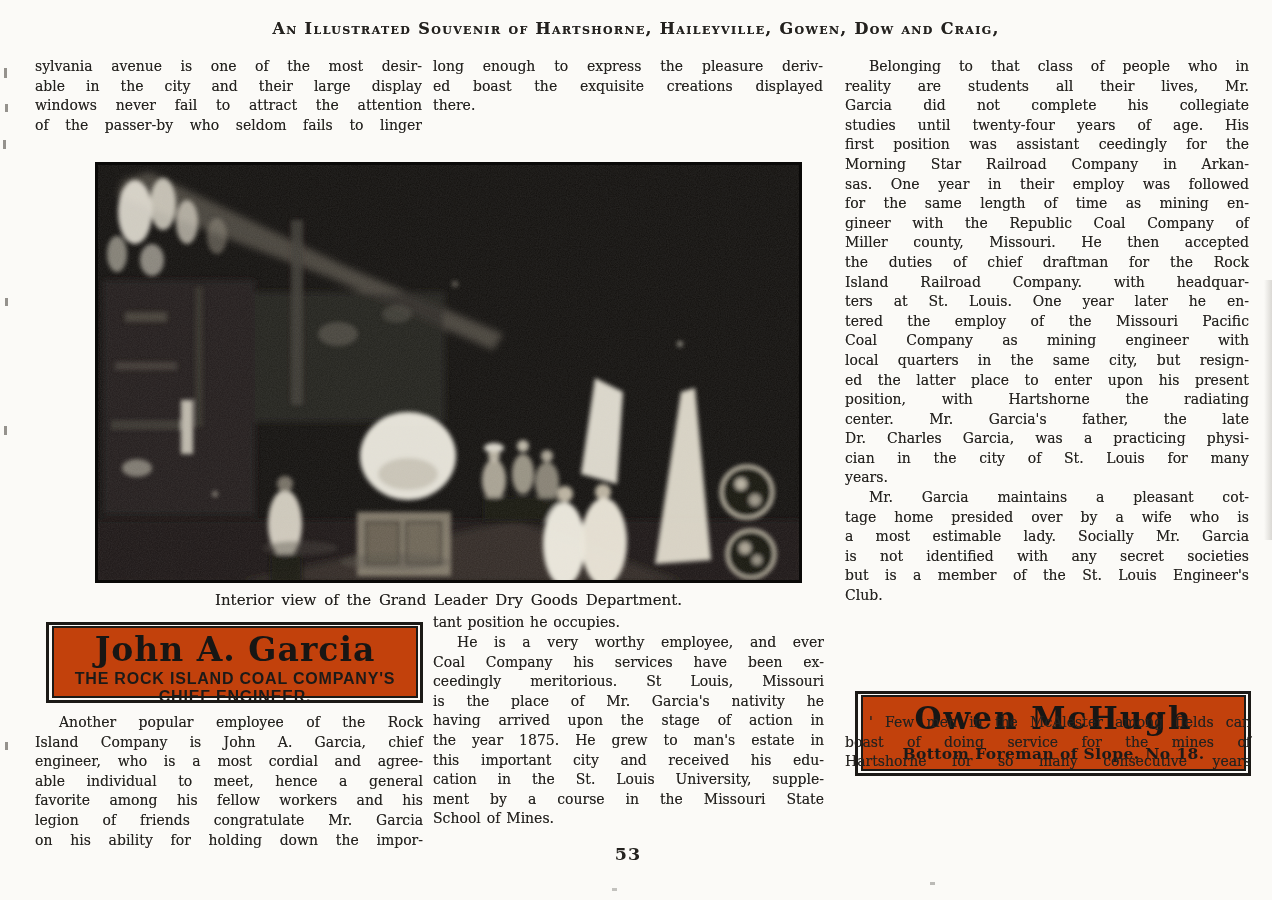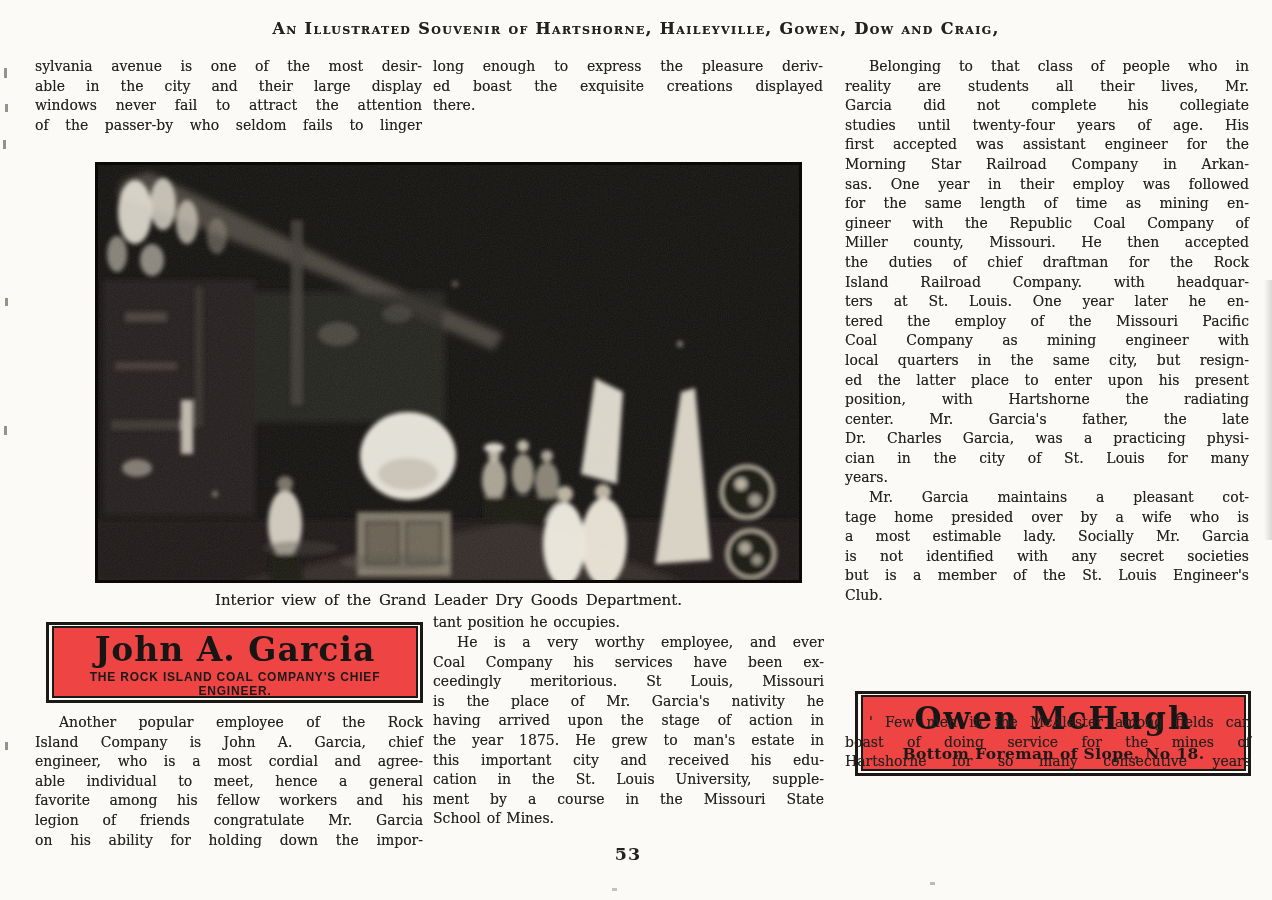--- a/index.html
+++ b/index.html
@@ -29,31 +29,31 @@
   .indent .tline:first-child{text-indent:24px;}
   
   .photo-wrap{left:95px;top:162px;width:707px;height:421px;}
   .photo-caption{
     left:95px;top:591px;width:707px;text-align:center;
     font-weight:normal;font-size:15px;color:#201e1b;word-spacing:3px;
     text-shadow:0 0 .5px rgba(30,28,25,.5);
   }
   
   .rule-box{
-    border:2px solid #1b1916;background:#ef4444;position:relative;
+    border:2px solid #1b1916;background:#c2410c;position:relative;
     text-align:center;box-sizing:border-box;
   }
   .rule-box::before{
     content:'';position:absolute;left:-8px;top:-6px;right:-7px;bottom:-7px;
     border:3px solid #1b1916;pointer-events:none;
   }
   .box-garcia{left:52px;top:626px;width:366px;height:72px;}
   .box-garcia .box-title{font-size:33px;font-weight:bold;letter-spacing:1px;margin-top:2px;color:#181614;}
   .box-garcia .box-subtitle{
-    font-family:"Liberation Sans",sans-serif;font-weight:bold;font-size:12px;
+    font-family:"Liberation Sans",sans-serif;font-weight:bold;font-size:16px;
     letter-spacing:.8px;margin-top:1px;color:#1c1a18;
   }
   .box-mchugh{left:861px;top:623px;width:385px;height:76px;}
   .box-mchugh .box-title{font-size:31px;font-weight:bold;letter-spacing:2px;margin-top:3px;color:#181614;}
   .box-mchugh .box-subtitle{font-weight:bold;font-size:15.5px;letter-spacing:.4px;margin-top:8px;color:#1c1a18;}
   
   .page-number{
     left:433px;top:844px;width:390px;text-align:center;
     font-weight:bold;font-size:17.5px;color:#24221f;letter-spacing:1px;
   }
@@ -80,21 +80,21 @@
     <div class="tline">long enough to express the pleasure deriv-</div>
     <div class="tline">ed boast the exquisite creations displayed</div>
     <div class="tline">there.</div>
   </div>
 
 <div class="abs textblock indent ragged" style="left:845px;top:57px;width:404px;">
     <div class="tline">Belonging to that class of people who in</div>
     <div class="tline">reality are students all their lives, Mr.</div>
     <div class="tline">Garcia did not complete his collegiate</div>
     <div class="tline">studies until twenty-four years of age. His</div>
-    <div class="tline">first accepted was assistant engineer for the</div>
+    <div class="tline">first position was assistant ceedingly for the</div>
     <div class="tline">Morning Star Railroad Company in Arkan-</div>
     <div class="tline">sas.  One year in their employ was followed</div>
     <div class="tline">for the same length of time as mining en-</div>
     <div class="tline">gineer with the Republic Coal Company of</div>
     <div class="tline">Miller county, Missouri.  He then accepted</div>
     <div class="tline">the duties of chief draftman for the Rock</div>
     <div class="tline">Island Railroad Company. with headquar-</div>
     <div class="tline">ters at St. Louis.  One year later he en-</div>
     <div class="tline">tered the employ of the Missouri Pacific</div>
     <div class="tline">Coal Company as mining engineer with</div>

